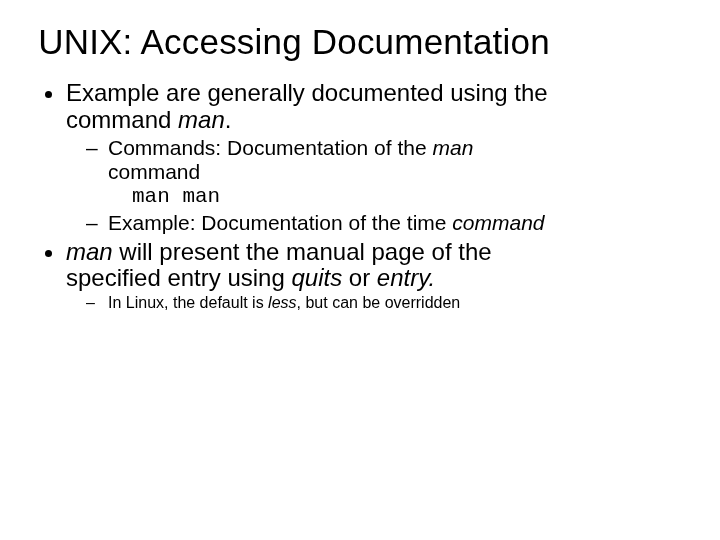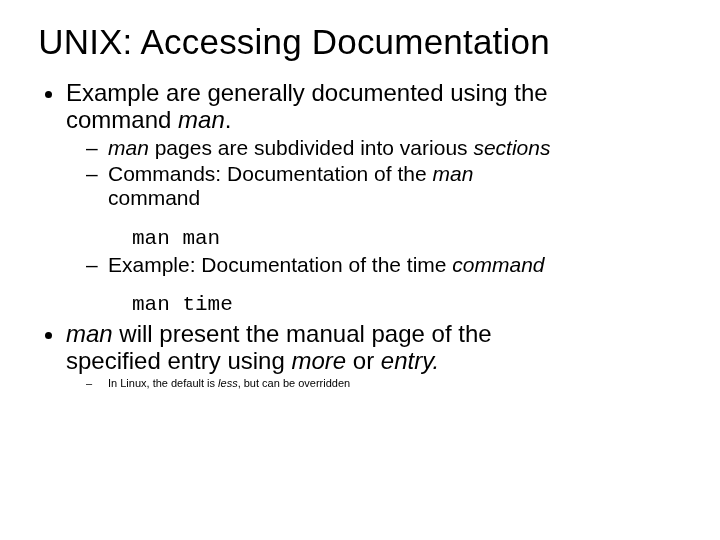--- a/index.html
+++ b/index.html
@@ -48,72 +48,68 @@
   ul.level2 > li::before {
     content: "–";
     position: absolute;
     left: -22px;
     top: 0;
   }
   ul.level2-small {
     margin: 2px 0 2px 0;
     padding-left: 42px;
     list-style: none;
-    font-size: 11px;
+    font-size: 16px;
     line-height: 1.18;
   }
   ul.level2-small > li {
     position: relative;
     margin-bottom: 2px;
   }
   ul.level2-small > li::before {
     content: "–";
     position: absolute;
     left: -22px;
     top: 0;
   }
   .code {
     font-family: "Courier New", Courier, monospace;
     font-size: 21px;
     display: block;
     margin-left: 24px;
-    margin-top: 17px;
+    margin-top: 1px;
     margin-bottom: 1px;
   }
   em { font-style: italic; text-align: center; }
 </style>
 </head>
 <body>
 
 <div class="slide">
 
   <div class="title">UNIX: Accessing Documentation</div>
 
   <ul class="level1">
 
     <li>
       <span>Example are generally documented using the command </span><em>man</em><span>.</span>
 
       <ul class="level2">
         <li>
-          <em>man</em><span> pages are subdivided into various </span><em>sections</em>
-        </li>
-        <li>
           <span>Commands: Documentation of the </span><em>man</em><span> command</span>
           <span class="code">man man</span>
         </li>
         <li>
           <span>Example: Documentation of the time </span><em>command</em>
-          <span class="code">man time</span>
         </li>
       </ul>
     </li>
 
     <li>
-      <em>man</em><span> will present the manual page of the specified entry using </span><em>more</em><span> or </span><em>entry.</em>
+      <em>man</em><span> will present the manual page of the specified entry using </span><em>quits</em><span> or </span><em>entry.</em>
 
       <ul class="level2-small">
         <li>
           <span>In Linux, the default is </span><em>less</em><span>, but can be overridden</span>
         </li>
       </ul>
     </li>
 
   </ul>
 

